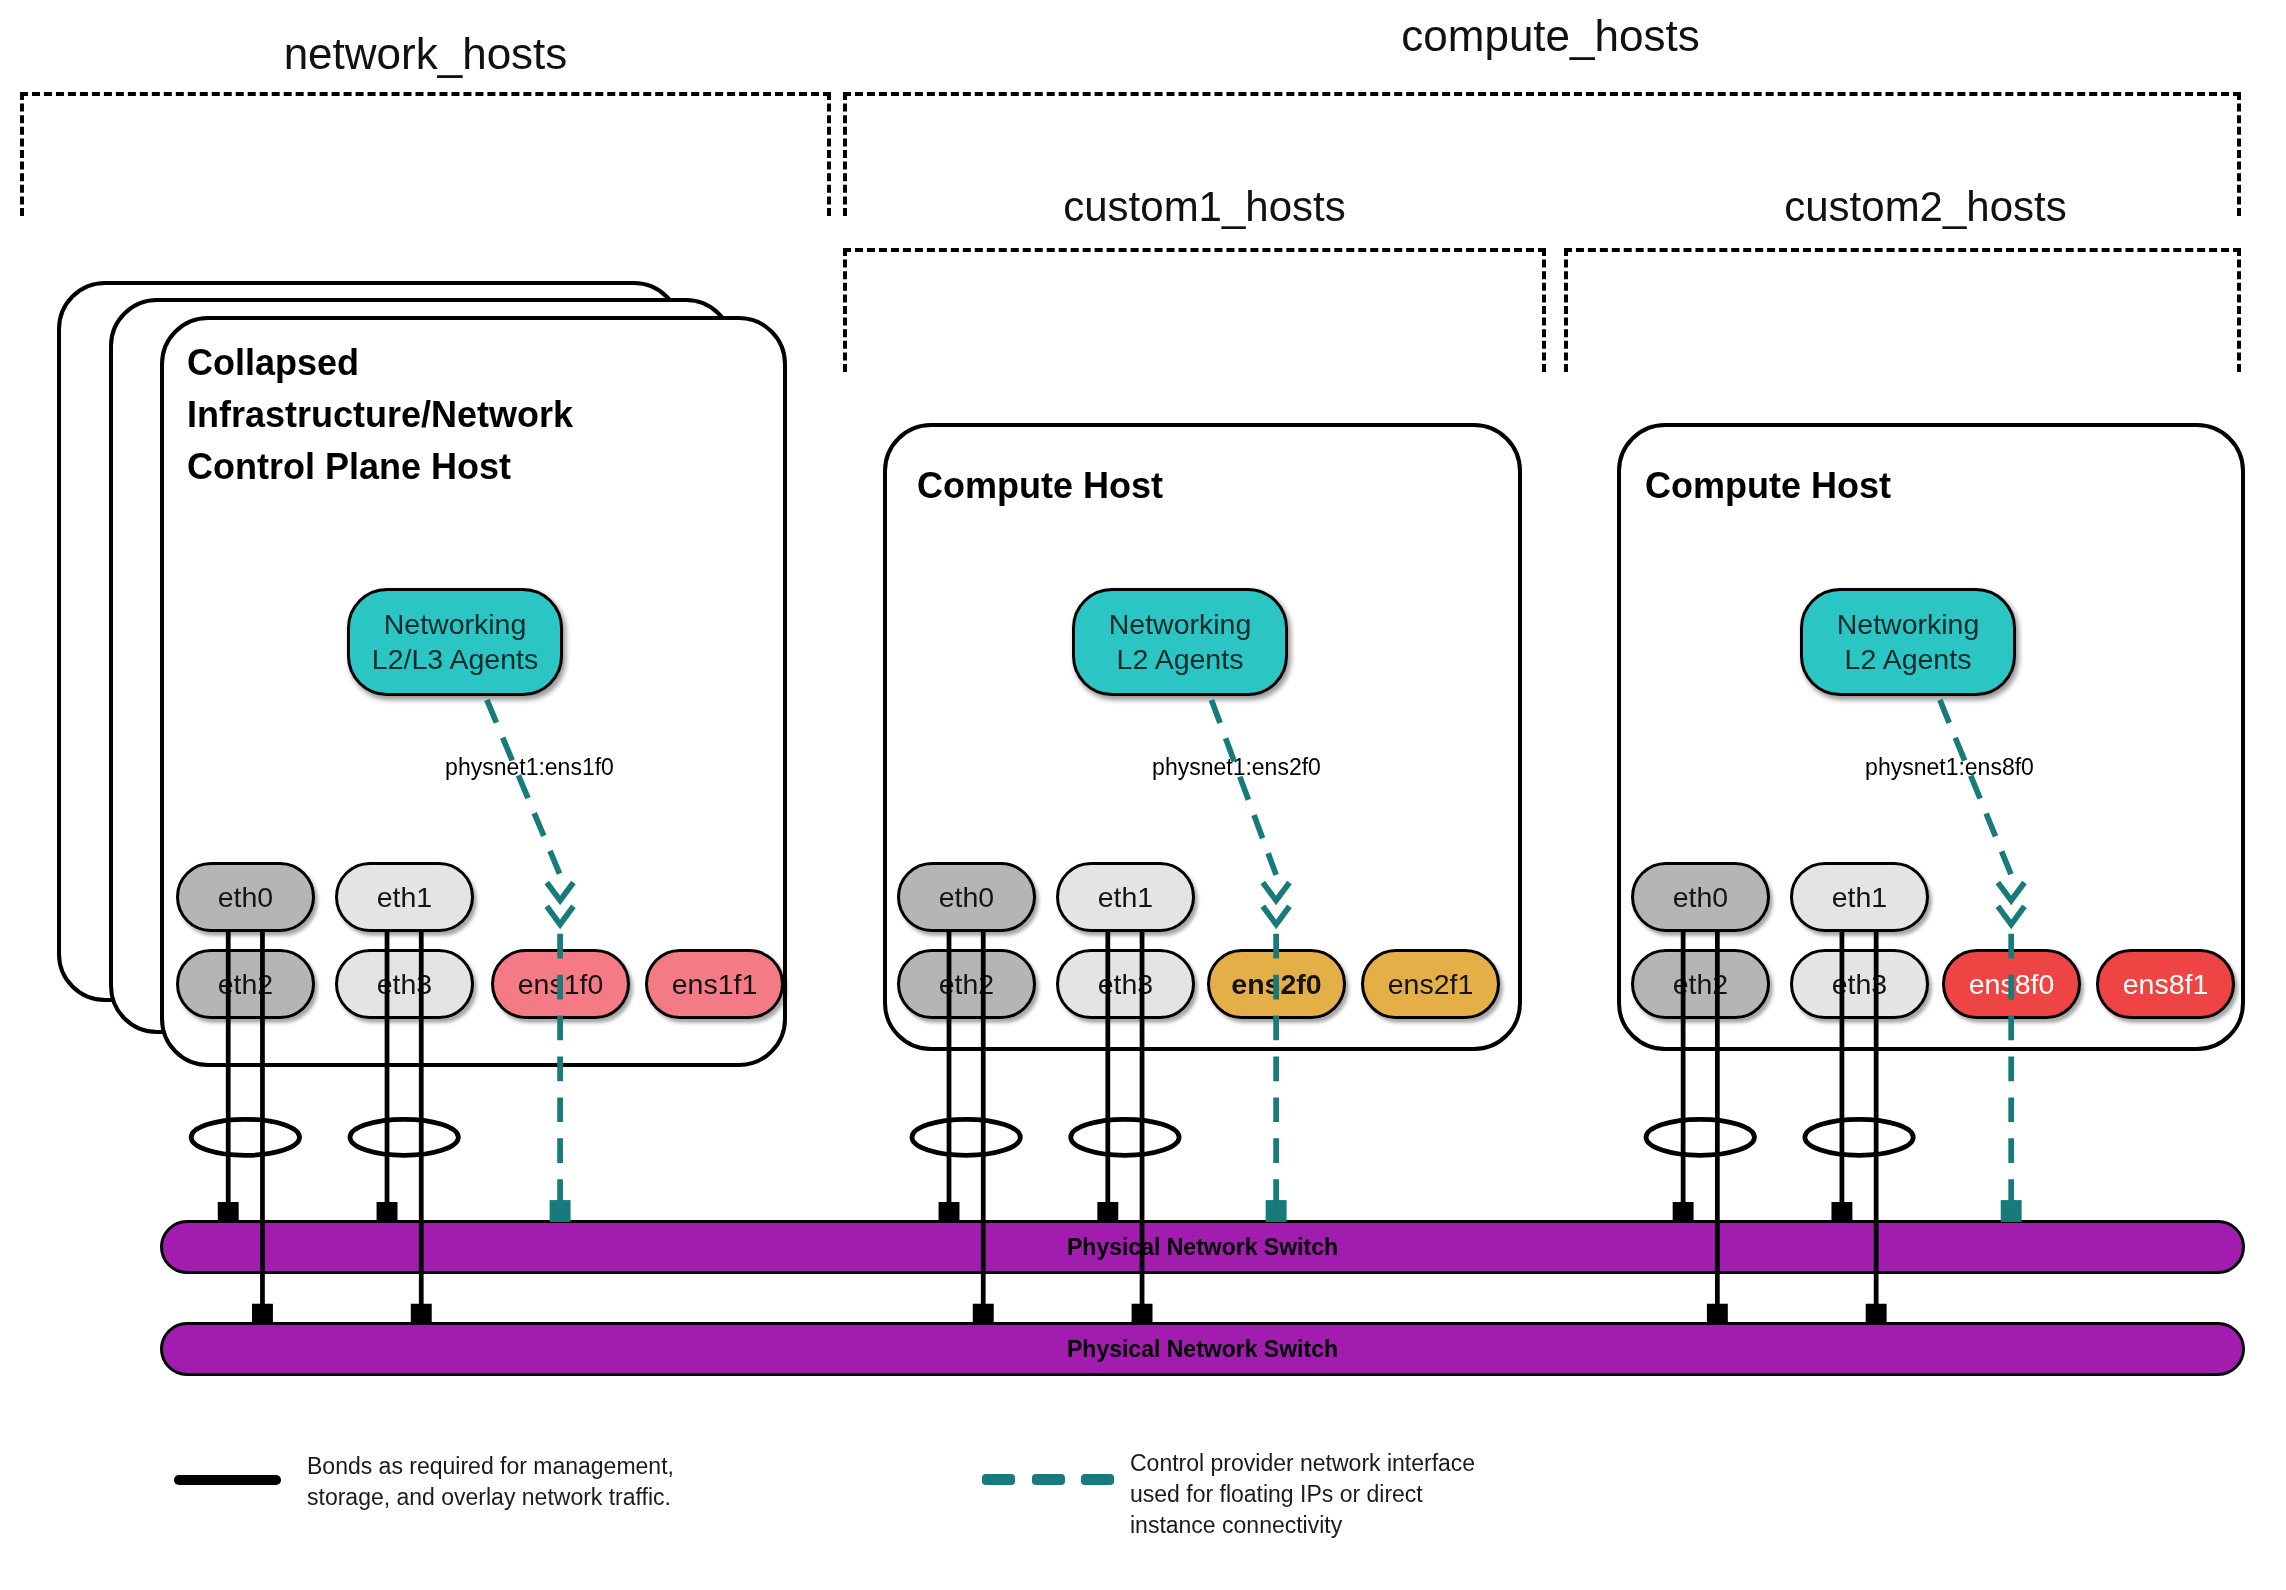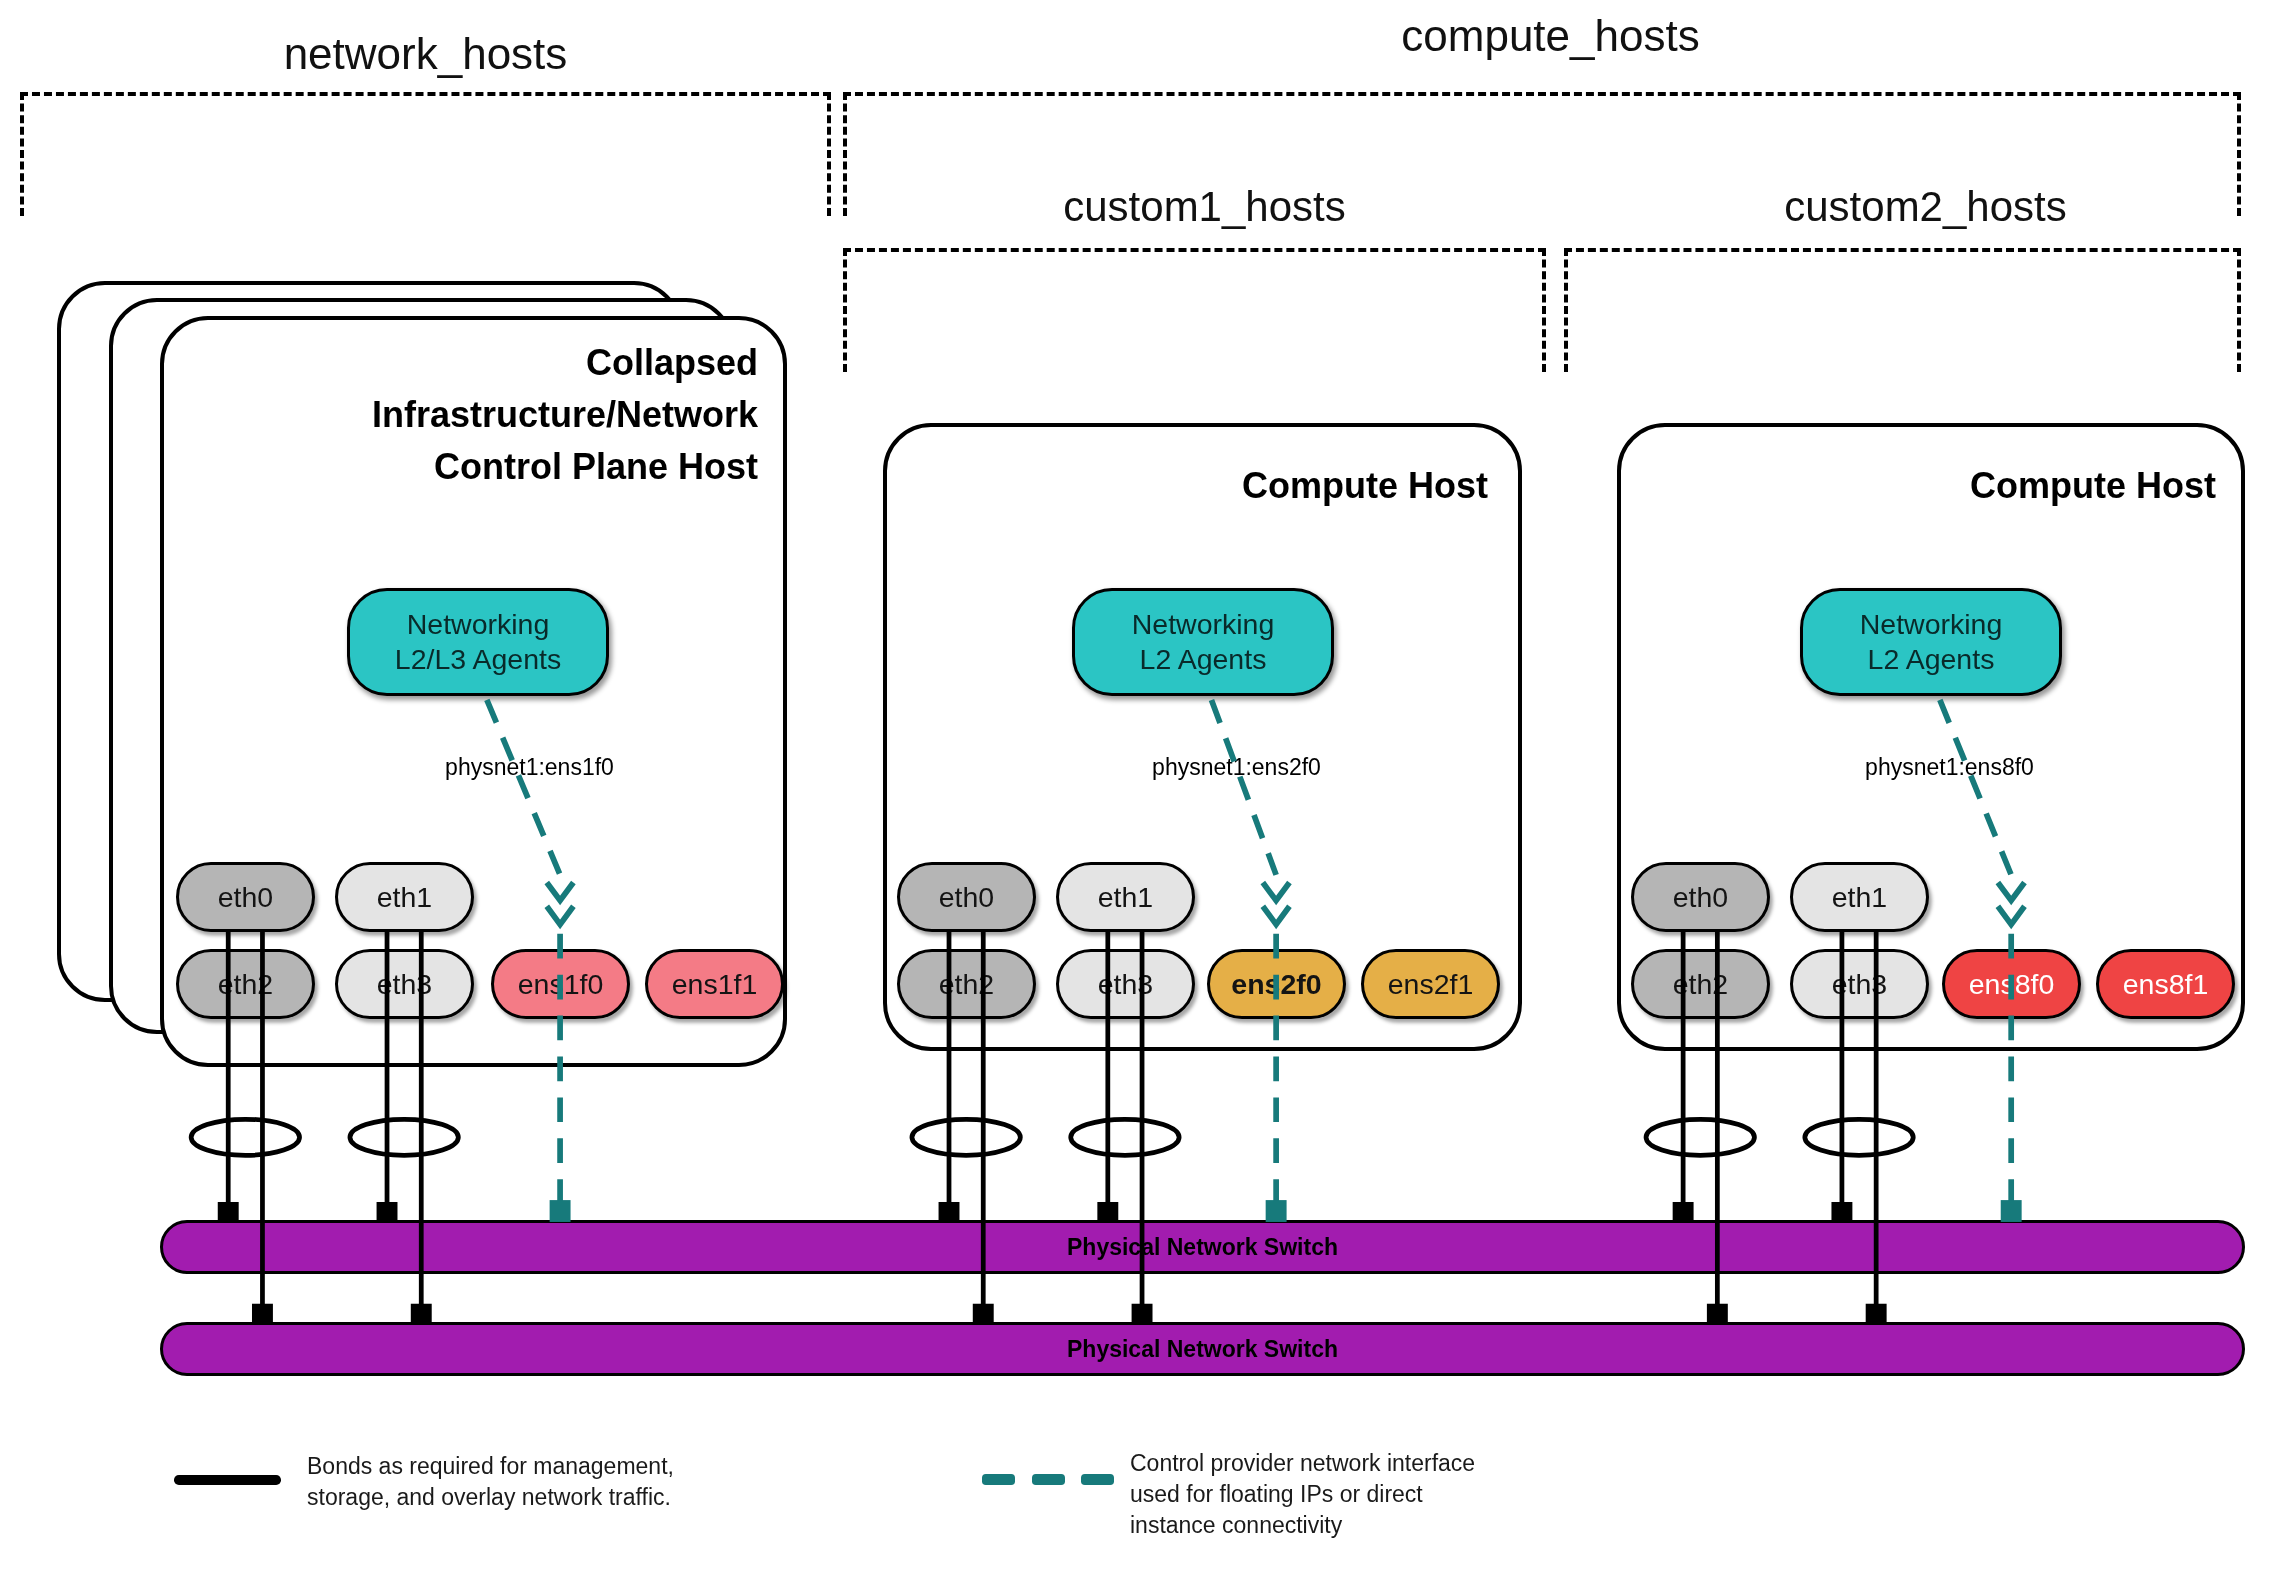--- a/index.html
+++ b/index.html
@@ -15,29 +15,29 @@
   .grouplabel.sub{font-size:42px;}
   .bracket{
     position:absolute;box-sizing:border-box;
     border-top:4.8px dashed #000;border-left:4.8px dashed #000;border-right:4.8px dashed #000;
   }
   .hostbox{
     position:absolute;box-sizing:border-box;background:#fff;
     border:4.8px solid #000;border-radius:48px;
   }
   .hosttitle{
-    position:absolute;text-align:right;font-weight:bold;font-size:36px;
+    position:absolute;text-align:left;font-weight:bold;font-size:36px;
     line-height:52px;color:#000;
   }
   .agentbox{
     position:absolute;box-sizing:border-box;border:3.8px solid #000;border-radius:40px;
     display:flex;flex-direction:column;align-items:center;justify-content:center;
     font-size:28.5px;line-height:35px;color:#092a2a;text-align:center;
     box-shadow:2.9px 3.8px 4.8px rgba(0,0,0,0.40);
-    width:262px;height:108px;
+    width:216px;height:108px;
   }
   .physnet{
     position:absolute;width:285px;text-align:center;font-size:23px;color:#000;white-space:nowrap;
   }
   .pill{
     position:absolute;box-sizing:border-box;width:139px;height:70px;
     border:3.8px solid #000;border-radius:36px;
     display:flex;align-items:center;justify-content:center;
     font-size:28.5px;color:#141414;
     box-shadow:2.9px 3.8px 3.8px rgba(0,0,0,0.35);

